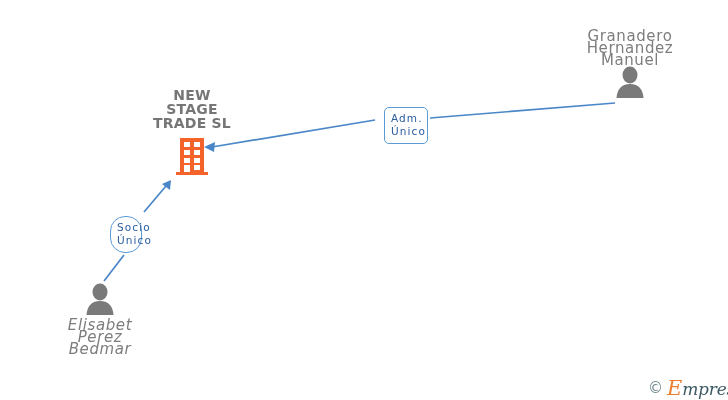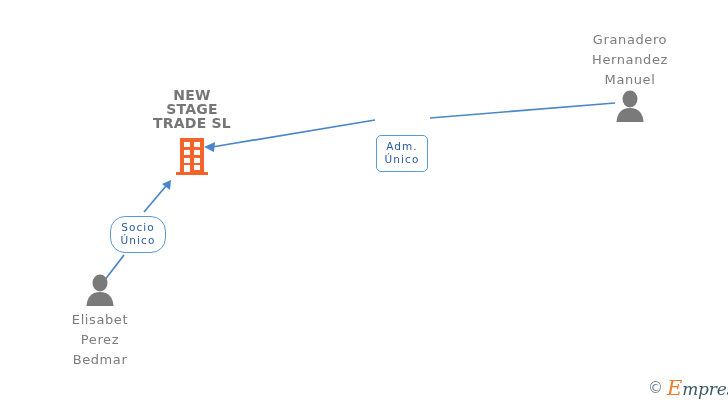--- a/index.html
+++ b/index.html
@@ -44,22 +44,22 @@
     display: block;
   }
 
   
   .person-node {
     position: absolute;
     text-align: center;
   }
   .person-label {
     font-family: "DejaVu Sans", sans-serif;
-    font-size: 13px;
-    line-height: 20px;
+    font-size: 15px;
+    line-height: 12px;
     color: #7d7d7d;
     letter-spacing: 0.6px;
     white-space: pre-line;
   }
   .person-icon {
     display: block;
     margin: 0 auto;
   }
 
   
@@ -143,34 +143,34 @@
   <div class="person-node" style="left:578px; top:30px; width:104px;">
     <div class="person-label">Granadero
 Hernandez
 Manuel</div>
     <svg class="person-icon" width="34" height="32" viewBox="0 0 34 32" xmlns="http://www.w3.org/2000/svg">
       <ellipse cx="17" cy="9" rx="7.5" ry="8.5" fill="#7a7a7a"></ellipse>
       <path d="M17 18 C8 18 4 24 3.5 32 L30.5 32 C30 24 26 18 17 18 Z" fill="#7a7a7a"></path>
     </svg>
   </div>
 
-  <div class="person-node" style="left:58px; top:274px; width:84px;">
+  <div class="person-node" style="left:58px; top:283px; width:84px;font-style:italic;">
     <svg class="person-icon" width="34" height="32" viewBox="0 0 34 32" xmlns="http://www.w3.org/2000/svg">
       <ellipse cx="17" cy="9" rx="7.5" ry="8.5" fill="#7a7a7a"></ellipse>
       <path d="M17 18 C8 18 4 24 3.5 32 L30.5 32 C30 24 26 18 17 18 Z" fill="#7a7a7a"></path>
     </svg>
     <div class="person-label" style="margin-top:4px;">Elisabet
 Perez
 Bedmar</div>
   </div>
 
-  <div class="rel-box" style="left:376px; top:107px; width:52px;margin-top:28px;">Adm.
+  <div class="rel-box" style="left:384px; top:107px; width:44px;">Adm.
 Único</div>
 
-  <div class="rel-box" style="left:110px; top:216px; width:56px;border-radius:15px;">Socio
+  <div class="rel-box" style="left:110px; top:216px; width:32px;border-radius:15px;">Socio
 Único</div>
 
   <div class="watermark" style="left:648px; top:376px;">
     <span class="wm-c">©</span>
     <span class="wm-word"><span class="cap">E</span><span>mpresia</span></span>
   </div>
 
 </div>
 
 </body></html>

